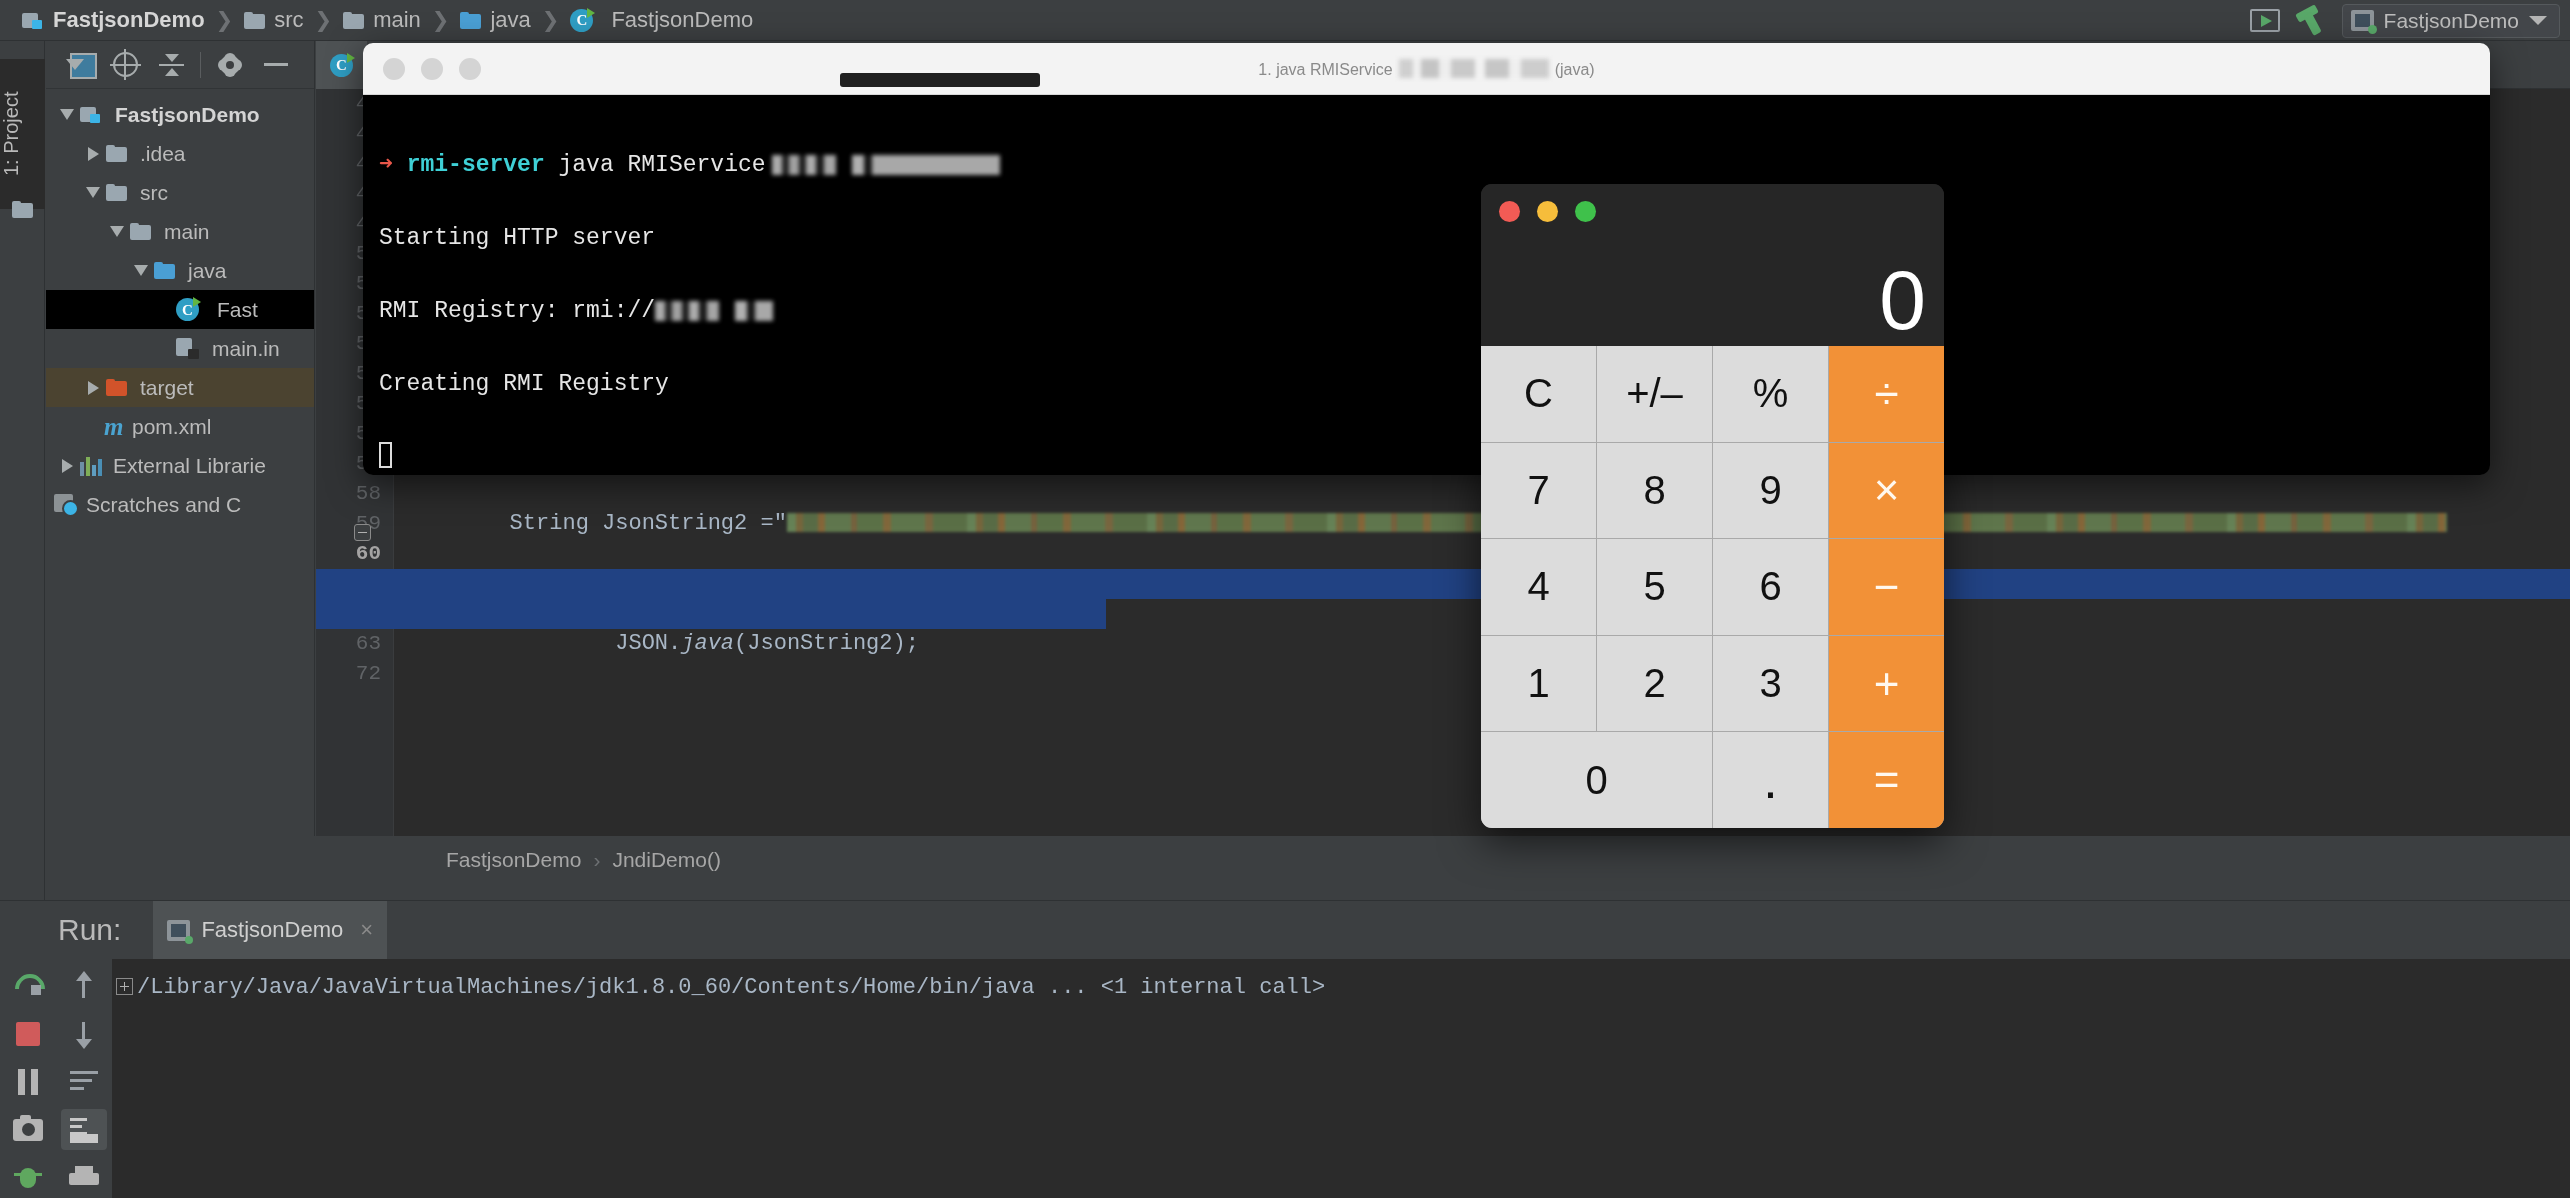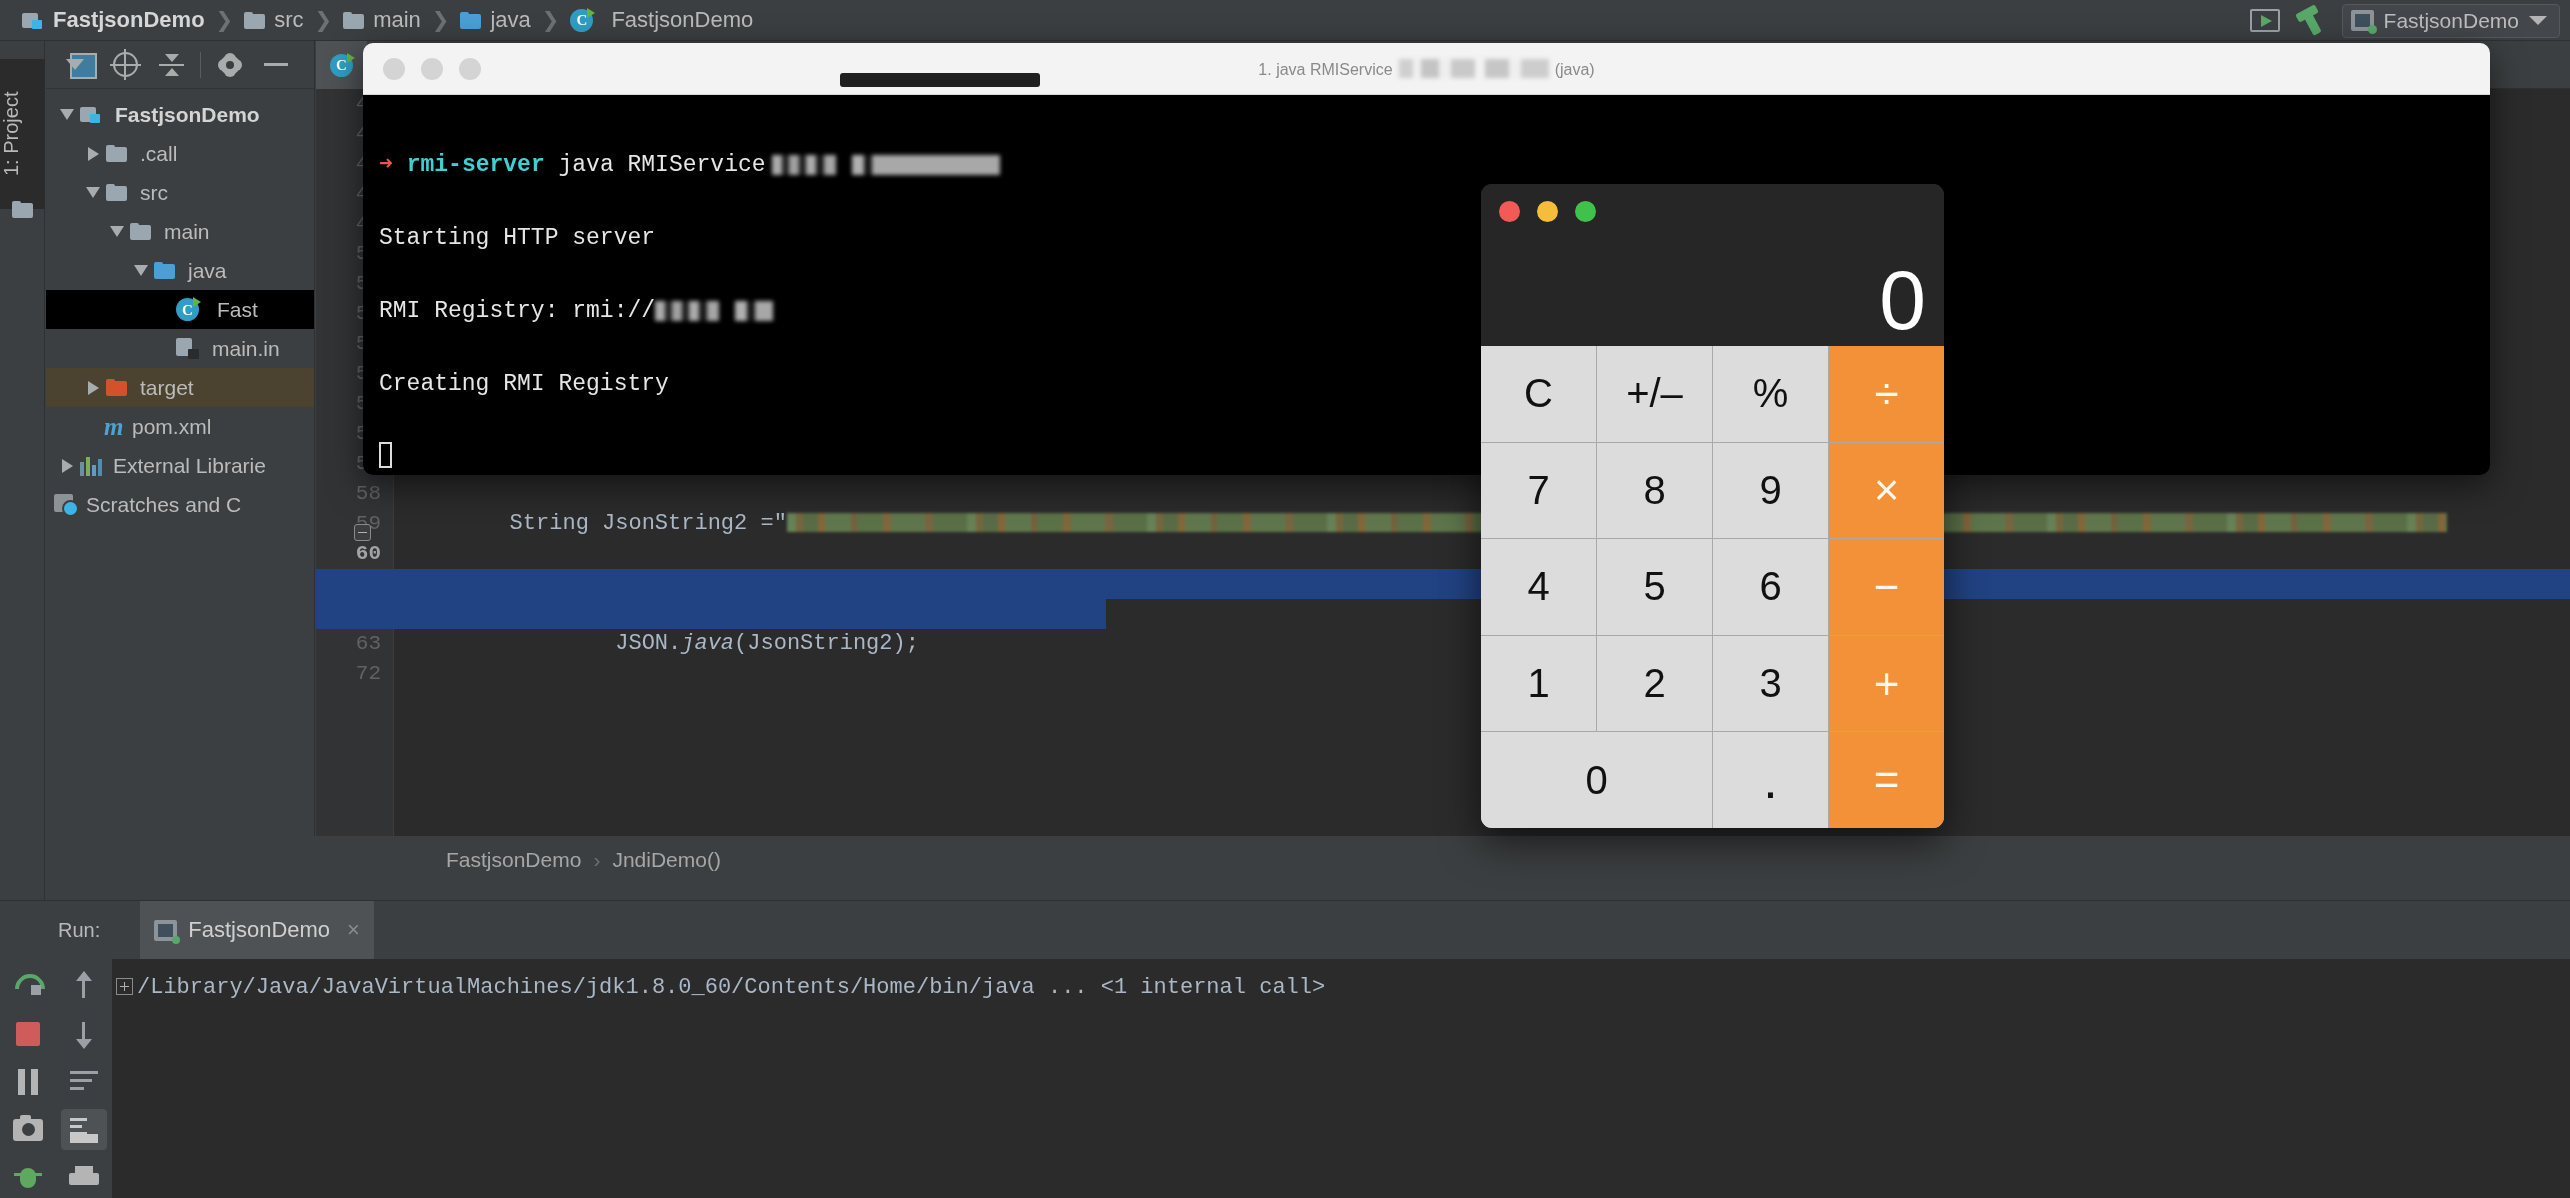--- a/index.html
+++ b/index.html
@@ -194,21 +194,21 @@
     color: #a6a6a6; font-size: 21px; gap: 12px;
   }
   .bc-sep { color: #6e7174; }
 
   
   .runwin {
     position: absolute; left: 0; top: 900px; width: 2570px; height: 298px; background: #3c3f41;
     border-top: 1px solid #2e3133;
   }
   .run-header { height: 58px; display: flex; align-items: center; padding-left: 58px; gap: 0; }
-  .run-label { color: #b9b9b9; font-size: 20px; margin-right: 40px; }
+  .run-label { color: #b9b9b9; font-size: 30px; margin-right: 32px; }
   .run-tab {
     display: flex; align-items: center; gap: 11px; height: 58px; padding: 0 14px; background: #4e5254;
   }
   .run-tab-ico { width: 23px; height: 21px; background: #8d9499; border-radius: 2px; position: relative; }
   .run-tab-ico::before { content:""; position:absolute; left:4px; top:4px; right:4px; bottom:4px; background:#3f4f5c; }
   .run-tab-ico::after { content:""; position:absolute; right:-3px; bottom:-3px; width:8px; height:8px; border-radius:50%; background:#59a869; }
   .run-tab-label { color: #cfcfcf; font-size: 22px; }
   .run-close { color: #8a8a8a; font-size: 22px; margin-left: 6px; }
   .run-body { position: absolute; left: 0; top: 58px; right: 0; bottom: 0; display: flex; }
   .run-side { width: 112px; display: flex; }
@@ -398,21 +398,21 @@
             <i class="tri-d"></i>
           </span>
         <span class="ico module-ico"></span>
         <span class="tlabel bold">FastjsonDemo</span>
       </div>
       <div class="tnode" style="padding-left:34px">
         <span class="twist">
             <i class="tri-r"></i>
           </span>
         <span class="ico folder-ico"></span>
-        <span class="tlabel">.call</span>
+        <span class="tlabel">.idea</span>
       </div>
       <div class="tnode" style="padding-left:34px">
         <span class="twist">
             <i class="tri-d"></i>
           </span>
         <span class="ico folder-ico"></span>
         <span class="tlabel">src</span>
       </div>
       <div class="tnode" style="padding-left:58px">
         <span class="twist">

